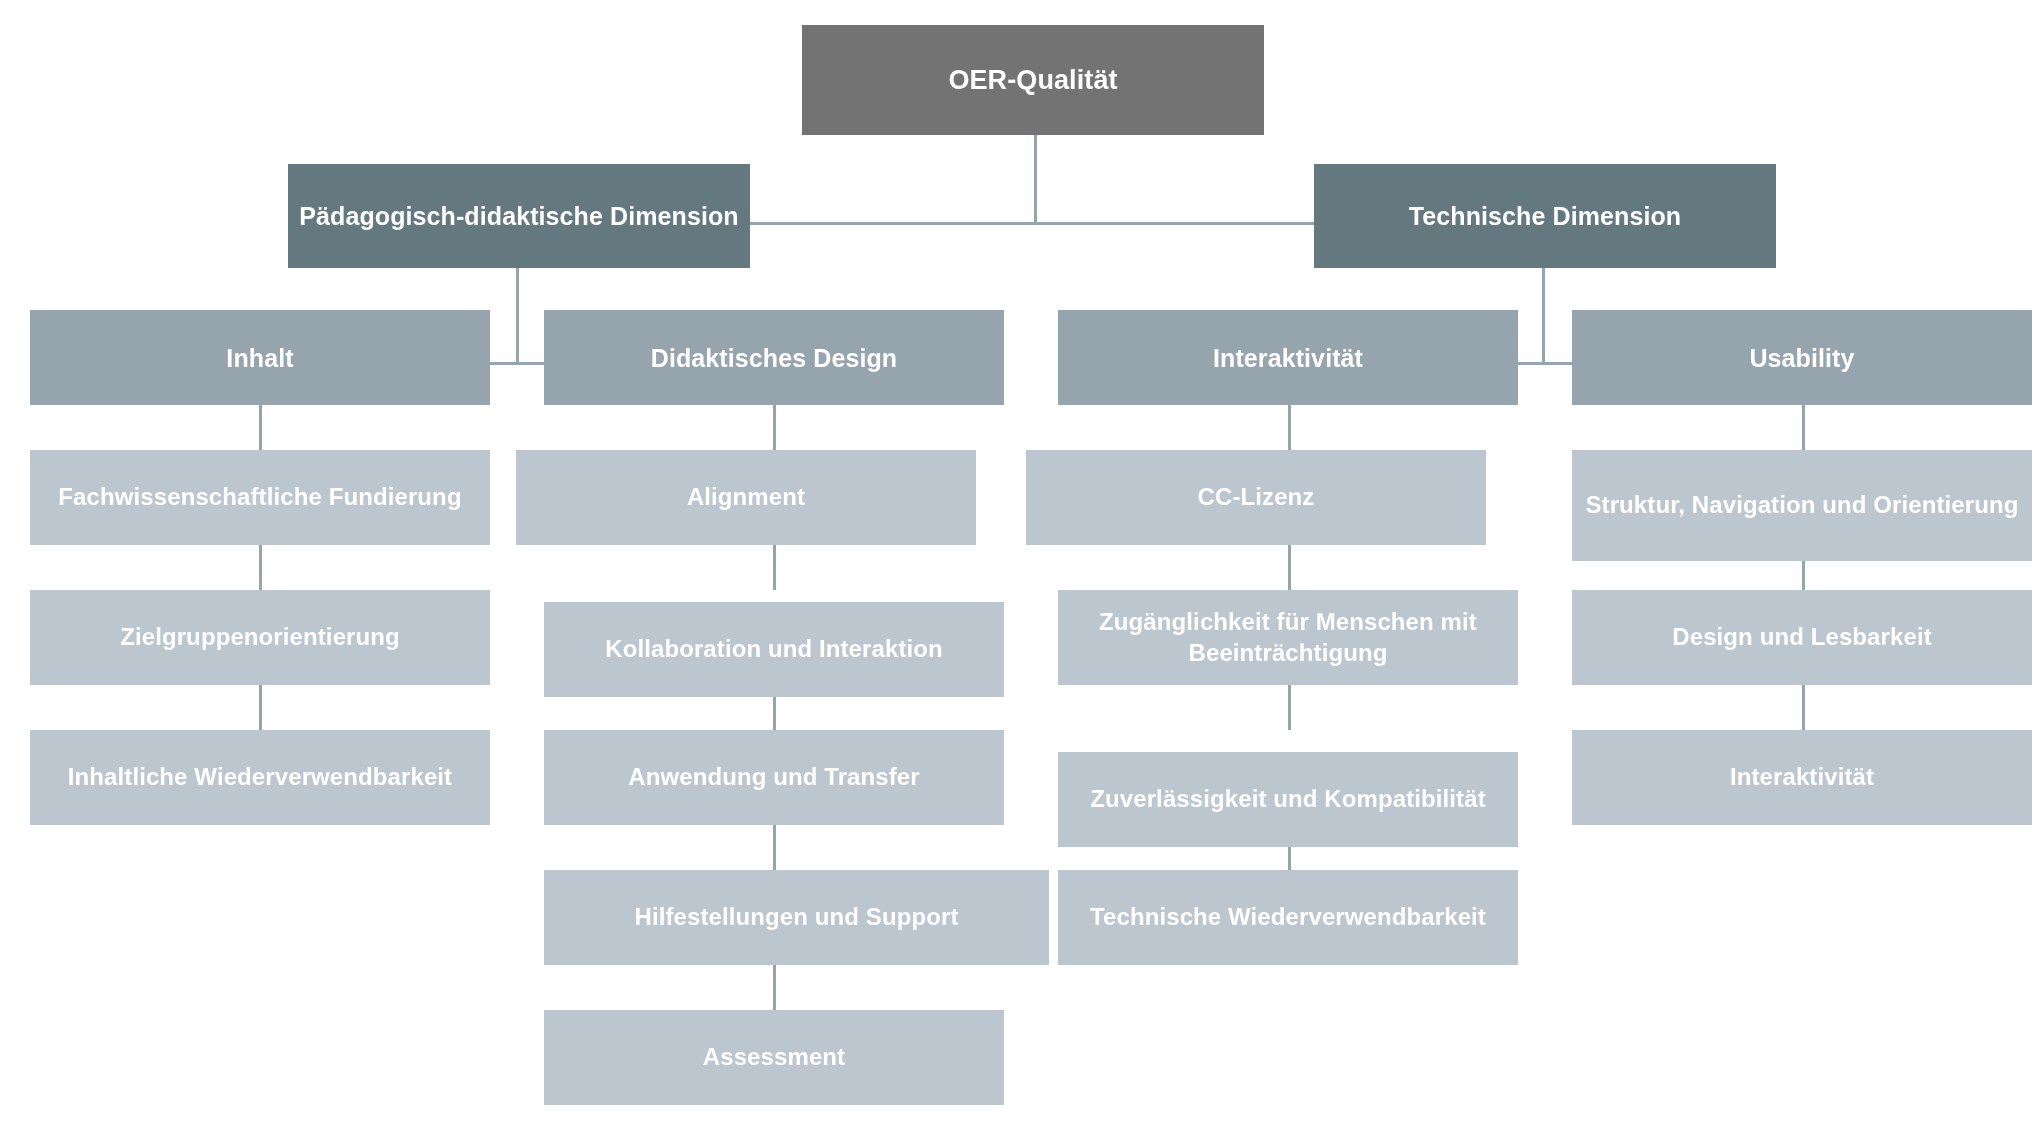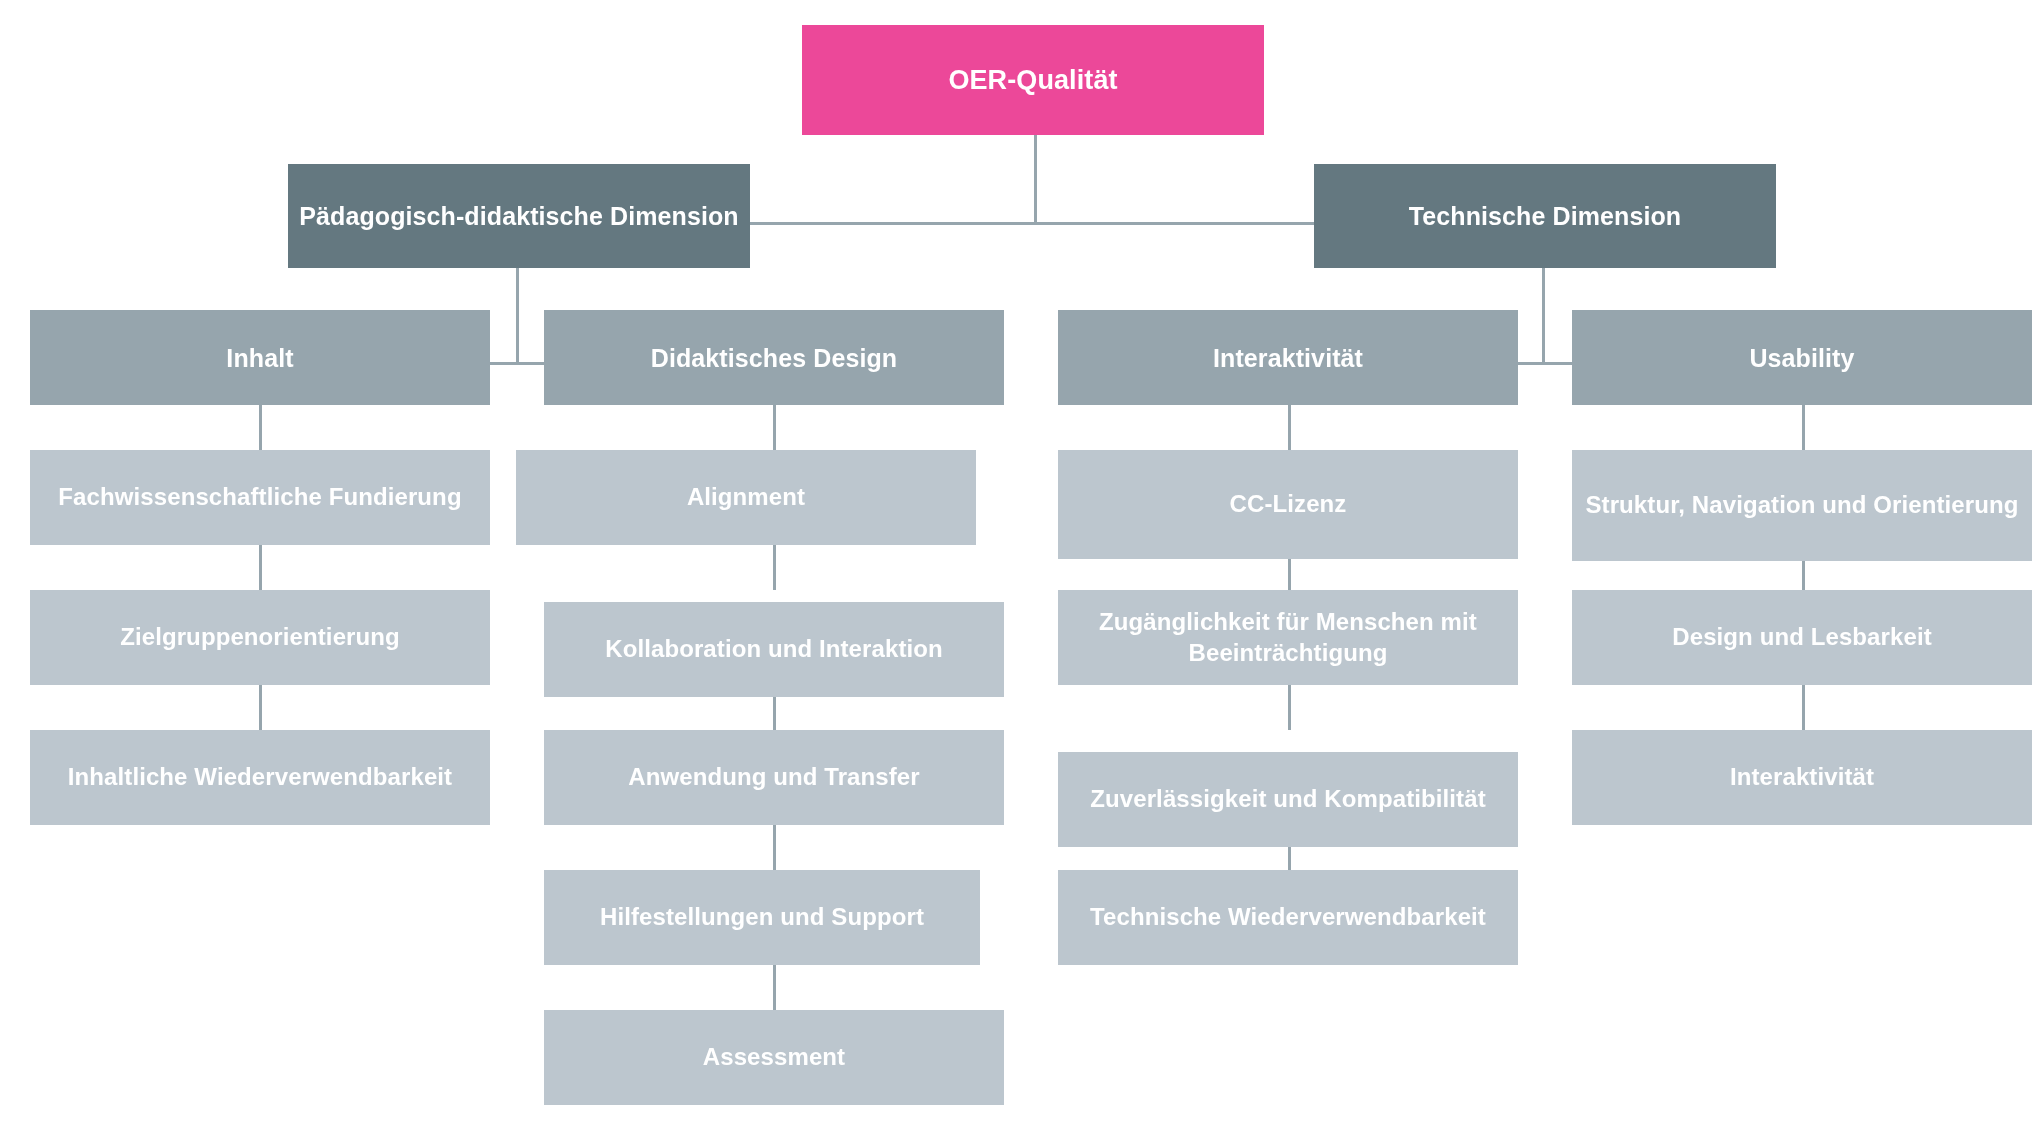--- a/index.html
+++ b/index.html
@@ -24,21 +24,21 @@
     align-items: center;
     justify-content: center;
     text-align: center;
     color: #ffffff;
     font-weight: bold;
     line-height: 1.28;
     padding: 4px 10px;
     letter-spacing: 0.1px;
     z-index: 3;
   }
-  .lvl1 { background: #ec4899; font-size: 27px; }
+  .lvl1 { background: #737373; font-size: 27px; }
   .lvl2 { background: #647880; font-size: 25px; }
   .lvl3 { background: #96a5ad; font-size: 25px; }
   .lvl4 { background: #bcc6ce; font-size: 24px; }
 
   .conn {
     position: absolute;
     background: #96a5ad;
     z-index: 1;
   }
   .conn.v { width: 3px; }
@@ -97,25 +97,25 @@
   <div class="node lvl4" style="left:30px; top:590px; width:460px; height:95px;">Zielgruppenorientierung</div>
 
   <div class="node lvl4" style="left:30px; top:730px; width:460px; height:95px;">Inhaltliche Wiederverwendbarkeit</div>
 
   <div class="node lvl4" style="left:516px; top:450px; width:460px; height:95px;">Alignment</div>
 
   <div class="node lvl4" style="left:544px; top:590px; width:460px; height:95px;margin-top:12px;">Kollaboration und Interaktion</div>
 
   <div class="node lvl4" style="left:544px; top:730px; width:460px; height:95px;">Anwendung und Transfer</div>
 
-  <div class="node lvl4" style="left:544px; top:870px; width:436px; height:95px;">Hilfestellungen und Support</div>
+  <div class="node lvl4" style="left:544px; top:870px; width:505px; height:95px;">Hilfestellungen und Support</div>
 
   <div class="node lvl4" style="left:544px; top:1010px; width:460px; height:95px;">Assessment</div>
 
-  <div class="node lvl4" style="left:1058px; top:450px; width:460px; height:109px;">CC-Lizenz</div>
+  <div class="node lvl4" style="left:1026px; top:450px; width:460px; height:95px;">CC-Lizenz</div>
 
   <div class="node lvl4" style="left:1058px; top:590px; width:460px; height:95px;">Zugänglichkeit für Menschen mit Beeinträchtigung</div>
 
   <div class="node lvl4" style="left:1058px; top:730px; width:460px; height:95px;margin-top:22px;">Zuverlässigkeit und Kompatibilität</div>
 
   <div class="node lvl4" style="left:1058px; top:870px; width:460px; height:95px;">Technische Wiederverwendbarkeit</div>
 
   <div class="node lvl4" style="left:1572px; top:450px; width:460px; height:111px;">Struktur, Navigation und Orientierung</div>
 
   <div class="node lvl4" style="left:1572px; top:590px; width:460px; height:95px;">Design und Lesbarkeit</div>

